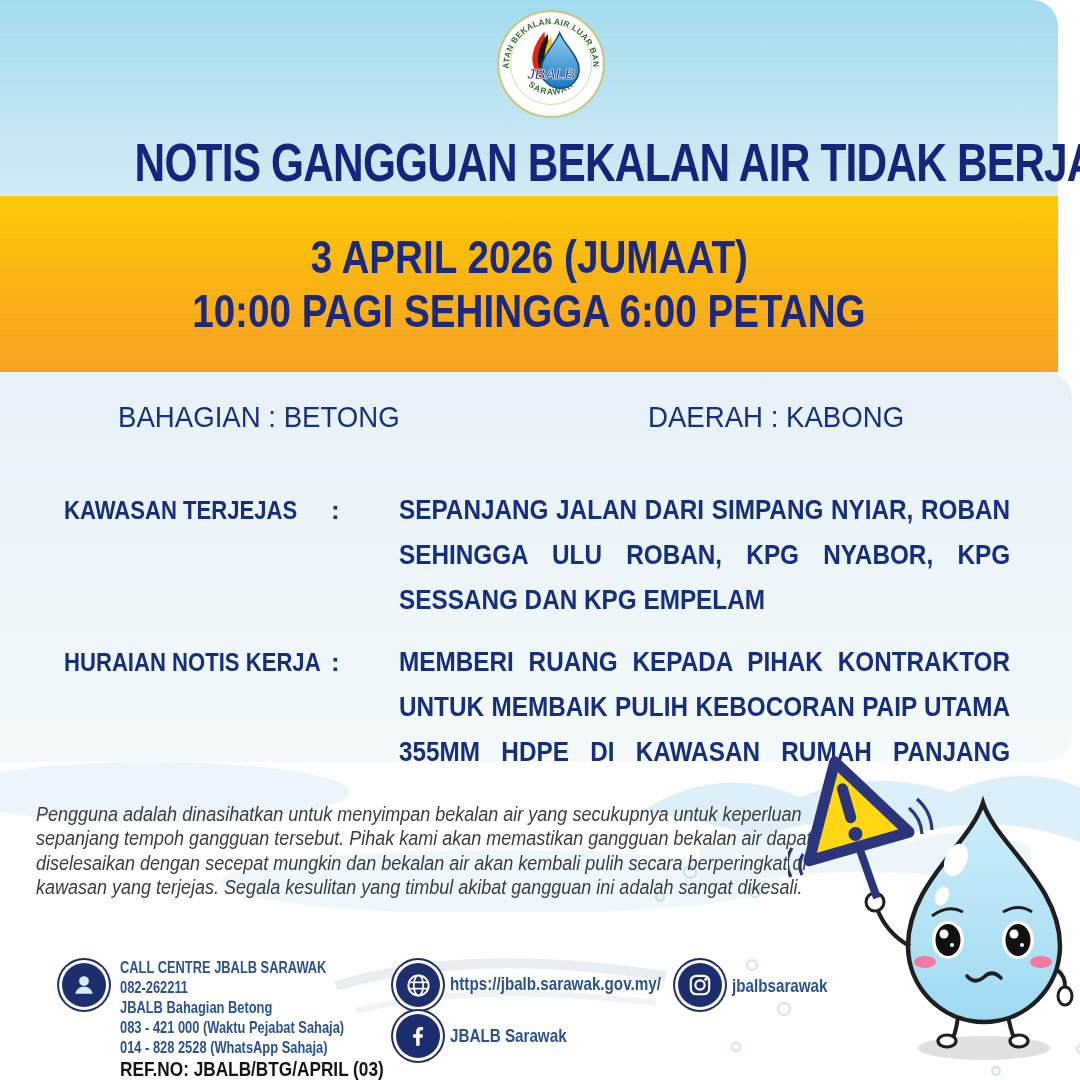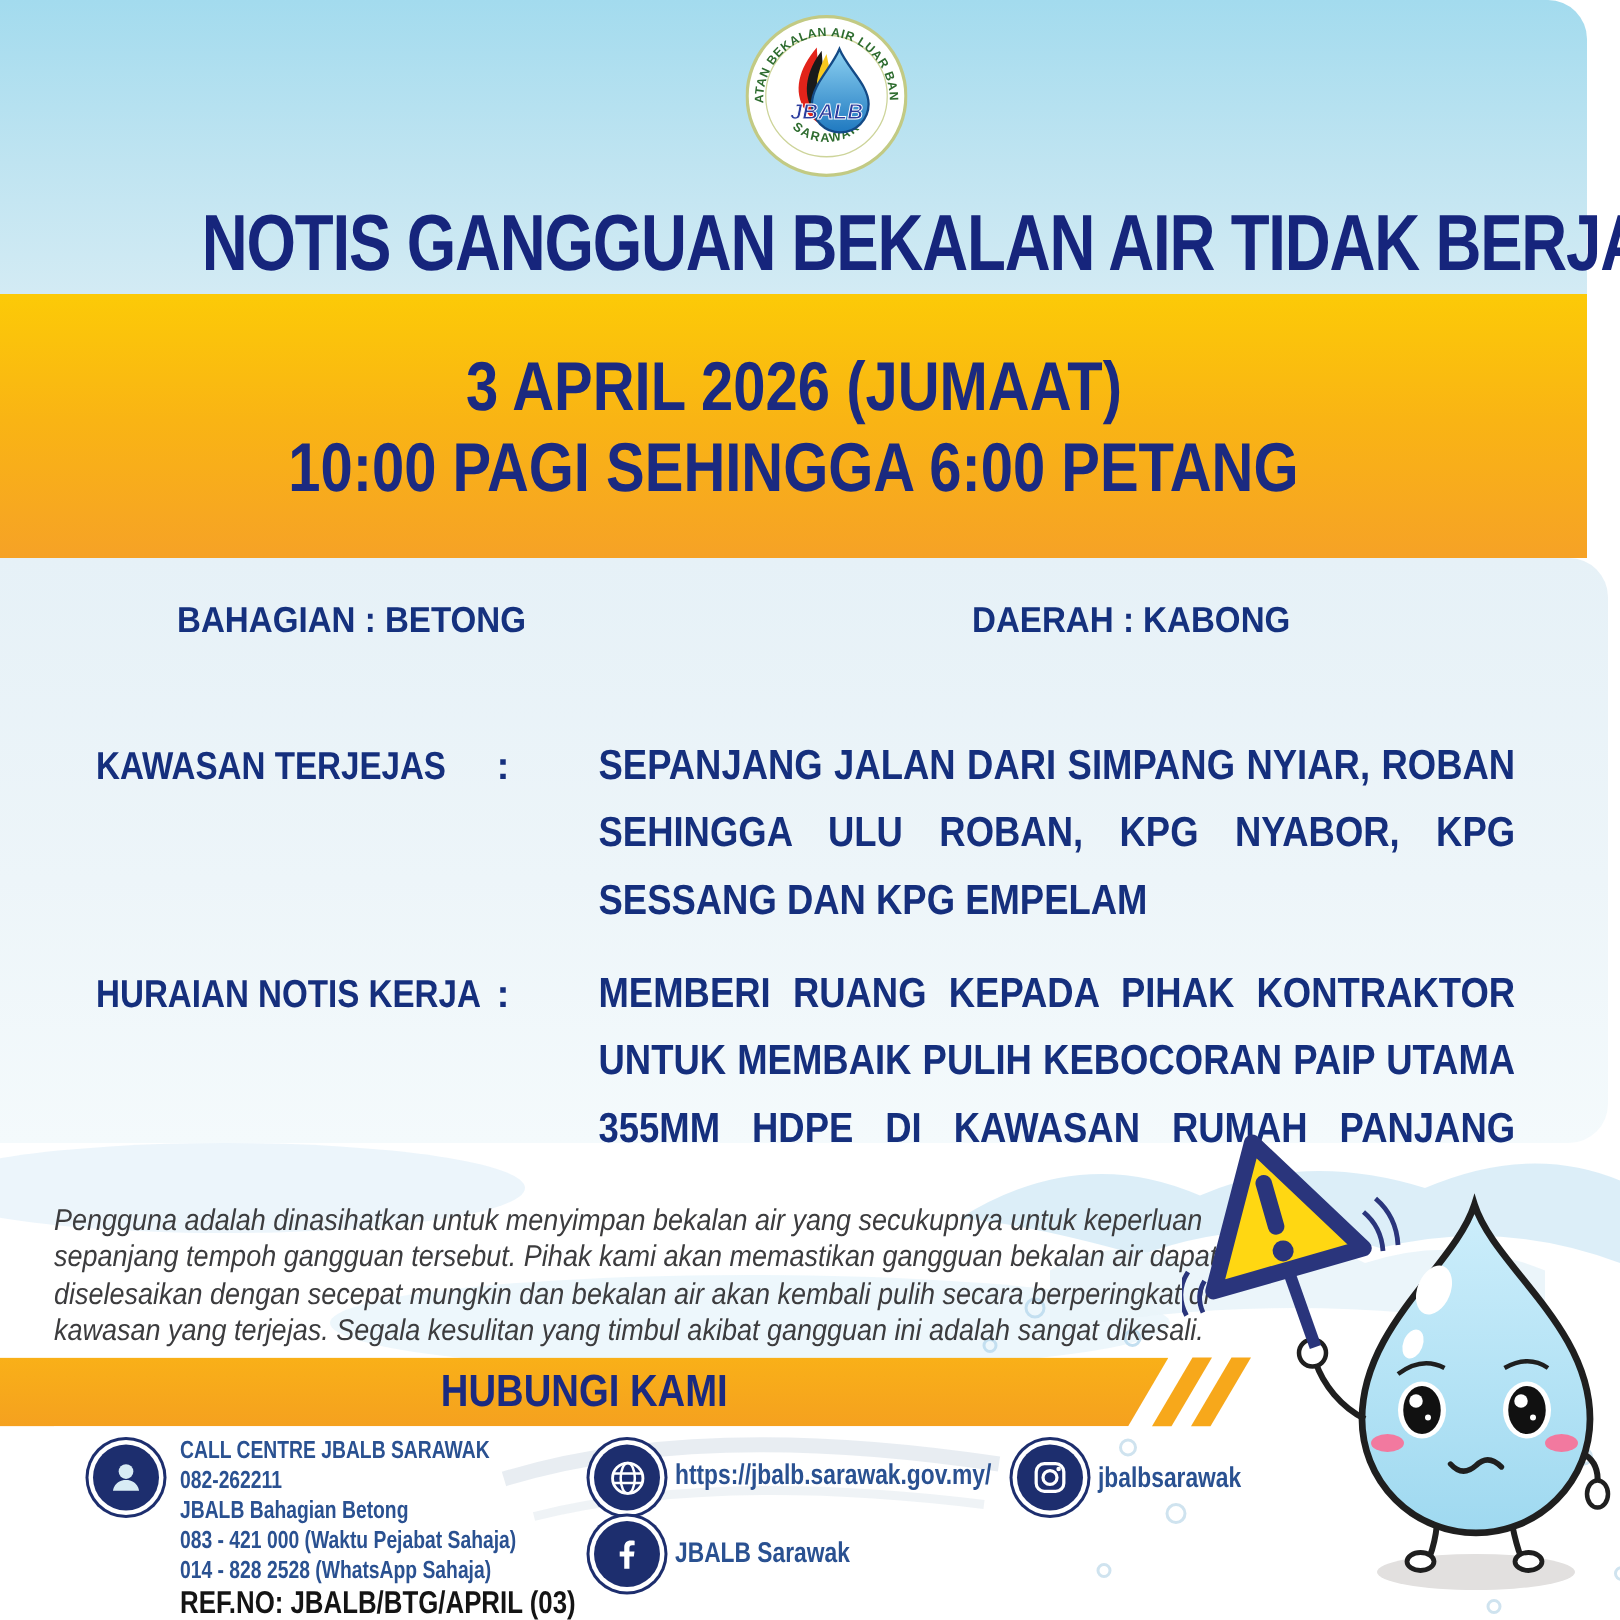--- a/index.html
+++ b/index.html
@@ -20,21 +20,21 @@
     background:linear-gradient(180deg,#fcca07 0%,#f9b414 48%,#f6a226 100%);
     display:flex;flex-direction:column;align-items:center;justify-content:center;}
   .banner-line{font-weight:bold;font-size:46px;color:#1b2a80;white-space:nowrap;
     transform:scaleX(0.84);transform-origin:center center;}
 
   
   .info{position:absolute;top:372px;left:0;width:1072px;height:390px;
     background:linear-gradient(180deg,#e6f1f7 0%,#edf5f9 55%,#f4fafc 100%);
     border-radius:0 26px 26px 0;}
   .region-row{position:absolute;top:28px;left:0;width:100%;height:40px;
-    font-size:24px;font-weight:bold;color:#15317e;}
+    font-size:30px;font-weight:normal;color:#15317e;}
   .region-item{position:absolute;white-space:nowrap;transform:scaleX(0.92);transform-origin:left top;}
   .region-bahagian{left:118px;}
   .region-daerah{left:648px;}
   .detail{position:absolute;left:0;right:0;}
   .detail-1{top:116px;}
   .detail-2{top:268px;}
   .dlabel{position:absolute;left:64px;top:7px;font-size:26px;font-weight:bold;color:#152f7d;
     white-space:nowrap;transform:scaleX(0.85);transform-origin:left top;}
   .dcolon{position:absolute;left:331px;top:7px;font-size:26px;font-weight:bold;color:#152f7d;}
   .dtext{position:absolute;left:399px;top:0;width:704px;font-size:28px;font-weight:bold;
@@ -146,27 +146,20 @@
       <ellipse cx="500" cy="130" rx="280" ry="32" fill="#e9f5fb" opacity="0.8"></ellipse>
       <path d="M640,60 Q720,10 800,45 Q870,15 950,40 Q1020,10 1080,35 L1080,90 Q1000,60 920,80 Q840,55 760,85 Q690,65 640,60 Z" fill="#d8ecf7" opacity="0.9"></path>
       <path d="M700,95 q40,-25 90,-5 q60,-30 120,0 q60,-20 120,5 l0,40 q-170,-30 -330,0 Z" fill="#e9f4fa" opacity="0.9"></path>
       <circle cx="690" cy="120" r="6" fill="none" stroke="#c3dff0" stroke-width="2"></circle>
       <circle cx="660" cy="145" r="4" fill="none" stroke="#c3dff0" stroke-width="2"></circle>
       <circle cx="755" cy="140" r="5" fill="none" stroke="#c3dff0" stroke-width="2"></circle>
     </svg>
     <div class="advisory">Pengguna adalah dinasihatkan untuk menyimpan bekalan air yang secukupnya untuk keperluan sepanjang tempoh gangguan tersebut. Pihak kami akan memastikan gangguan bekalan air dapat diselesaikan dengan secepat mungkin dan bekalan air akan kembali pulih secara berperingkat di kawasan yang terjejas. Segala kesulitan yang timbul akibat gangguan ini adalah sangat dikesali.</div>
   </div>
 
-  <div class="hubungi">
-    <div class="hbar">
-      <span class="hbar-text">HUBUNGI KAMI</span>
-    </div>
-    <div class="stripe stripe-1"></div>
-    <div class="stripe stripe-2"></div>
-  </div>
 
   <div class="footer">
     <svg class="footer-decor" viewBox="0 0 1080 129">
       <path d="M300,35 q130,-40 330,-10" fill="none" stroke="#cdd8e2" stroke-width="10" opacity="0.45"></path>
       <path d="M320,60 q120,-30 300,-8" fill="none" stroke="#d6e0e8" stroke-width="6" opacity="0.4"></path>
       <circle cx="716" cy="14" r="5" fill="none" stroke="#cfe3ef" stroke-width="2"></circle>
       <circle cx="748" cy="58" r="6" fill="none" stroke="#cfe3ef" stroke-width="2"></circle>
       <circle cx="700" cy="96" r="4" fill="none" stroke="#cfe3ef" stroke-width="2"></circle>
       <circle cx="1020" cy="20" r="5" fill="none" stroke="#cfe3ef" stroke-width="2"></circle>
       <circle cx="1045" cy="98" r="4" fill="none" stroke="#cfe3ef" stroke-width="2"></circle>

